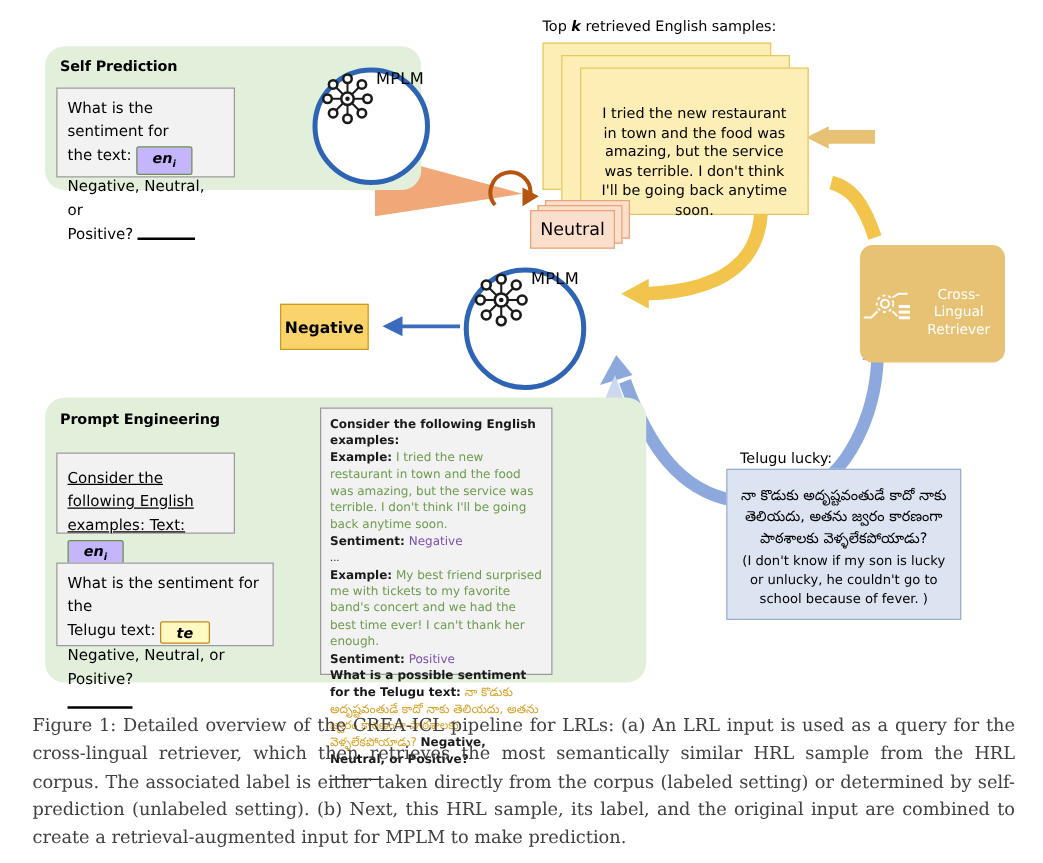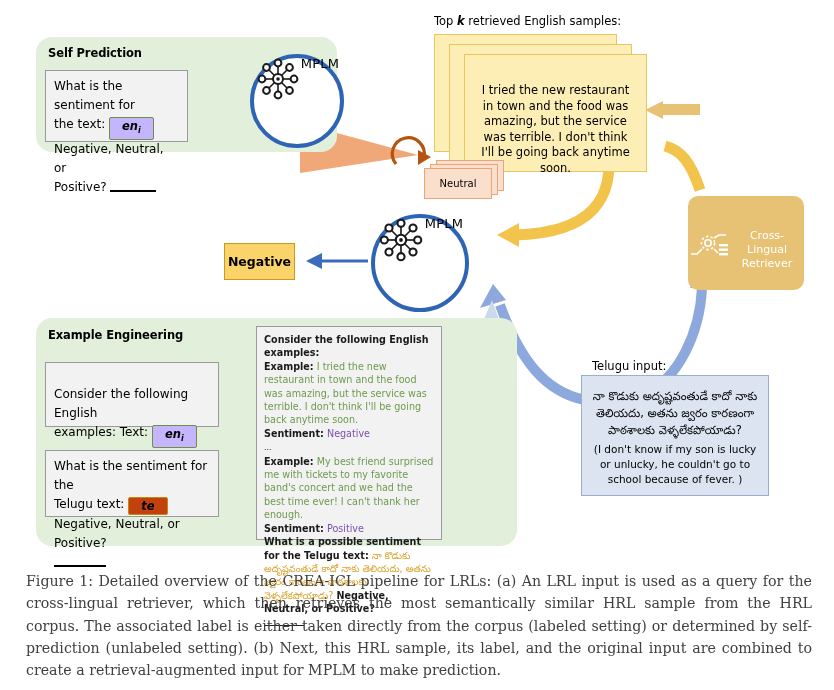--- a/index.html
+++ b/index.html
@@ -51,21 +51,21 @@
     font-size: 11.5px;
     padding: 1px 12px 1px 12px;
     border-radius: 2px;
     line-height: 14px;
     vertical-align: -2px;
     position: relative;
   }
   .badge sub { font-size: 8px; font-style: italic; font-weight: bold; }
   .badge-green { background: #c4b5fd; border: 1px solid #6d8f4e; }
   .badge-purple { background: #d6c5e8; border: 1px solid #8a5fbf; }
-  .badge-yellow { background: #c2410c; border: 1px solid #c08a12; }
+  .badge-yellow { background: #fef9c3; border: 1px solid #c08a12; }
 
   .blank-underline {
     display: inline-block;
     border-bottom: 2px solid #000;
     width: 46px;
     height: 9px;
     vertical-align: -1px;
   }
 
   
@@ -94,21 +94,21 @@
     font-size: 11.5px;
     line-height: 15.5px;
     text-align: center;
   }
   .card-peach {
     background: #fadfcd;
     border: 1px solid #e9a477;
     box-sizing: border-box;
   }
   .card-peach-label {
-    font-size: 10px;
+    font-size: 14px;
   }
 
   
   .retriever {
     background: #e8c274;
     border-radius: 10px;
     display: flex;
     flex-direction: row;
     align-items: center;
     justify-content: flex-start;
@@ -330,32 +330,32 @@
       <circle cx="23" cy="21" r="5" fill="#ffffff" stroke="#1a1a1a" stroke-width="2"></circle>
       <circle cx="23" cy="21" r="1.8" fill="#1a1a1a"></circle>
     </svg>
     <div class="mplm-label">MPLM</div>
   </div>
 
   <div class="abs chip-negative" style="left:224px;top:243px;width:71px;height:37px;">
     <span>Negative</span>
   </div>
 
-  <div class="abs telugu-caption" style="left:592px;top:359px;">Telugu input:</div>
+  <div class="abs telugu-caption" style="left:592px;top:359px;">Telugu lucky:</div>
 
   <div class="abs telugu-box" style="left:581px;top:375px;width:188px;height:121px;padding:12px 10px 0 10px;">
     <div class="telugu-native">నా కొడుకు అదృష్టవంతుడే కాదో నాకు తెలియదు, అతను జ్వరం కారణంగా పాఠశాలకు వెళ్ళలేకపోయాడు?</div>
     <div class="telugu-gloss" style="margin-top:3px;">(I don't know if my son is lucky or unlucky, he couldn't go to school because of fever. )</div>
   </div>
 
   <div class="abs panel-green" style="left:36px;top:318px;width:481px;height:228px;"></div>
 
-  <div class="abs panel-title" style="left:48px;top:328px;">Example Engineering</div>
-
-  <div class="abs whitebox boxtext" style="left:45px;top:362px;width:174px;height:65px;padding:22px 8px;">
+  <div class="abs panel-title" style="left:48px;top:328px;">Prompt Engineering</div>
+
+  <div class="abs whitebox boxtext" style="left:45px;top:362px;width:143px;height:65px;padding:10px 8px;text-decoration:underline;">
     <span>Consider the following English</span><br>
     <span>examples: Text:</span>
     <span class="badge badge-green"><span>en</span><sub>i</sub></span><br>
     <span>Sentiment:</span>
     <span class="badge badge-purple"><span>en</span><sub>i</sub></span>
   </div>
 
   <div class="abs whitebox boxtext" style="left:45px;top:450px;width:174px;height:67px;padding:6px 8px;">
     <span>What is the sentiment for the</span><br>
     <span>Telugu text:</span>

